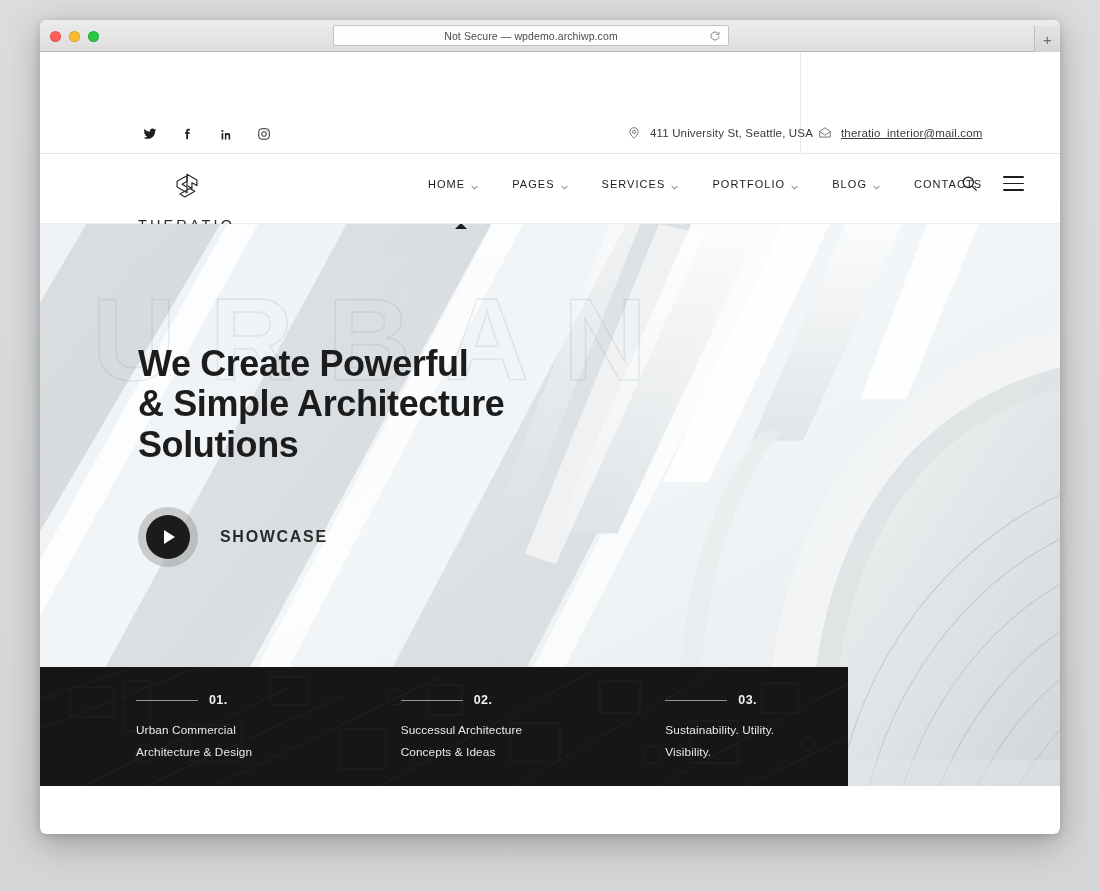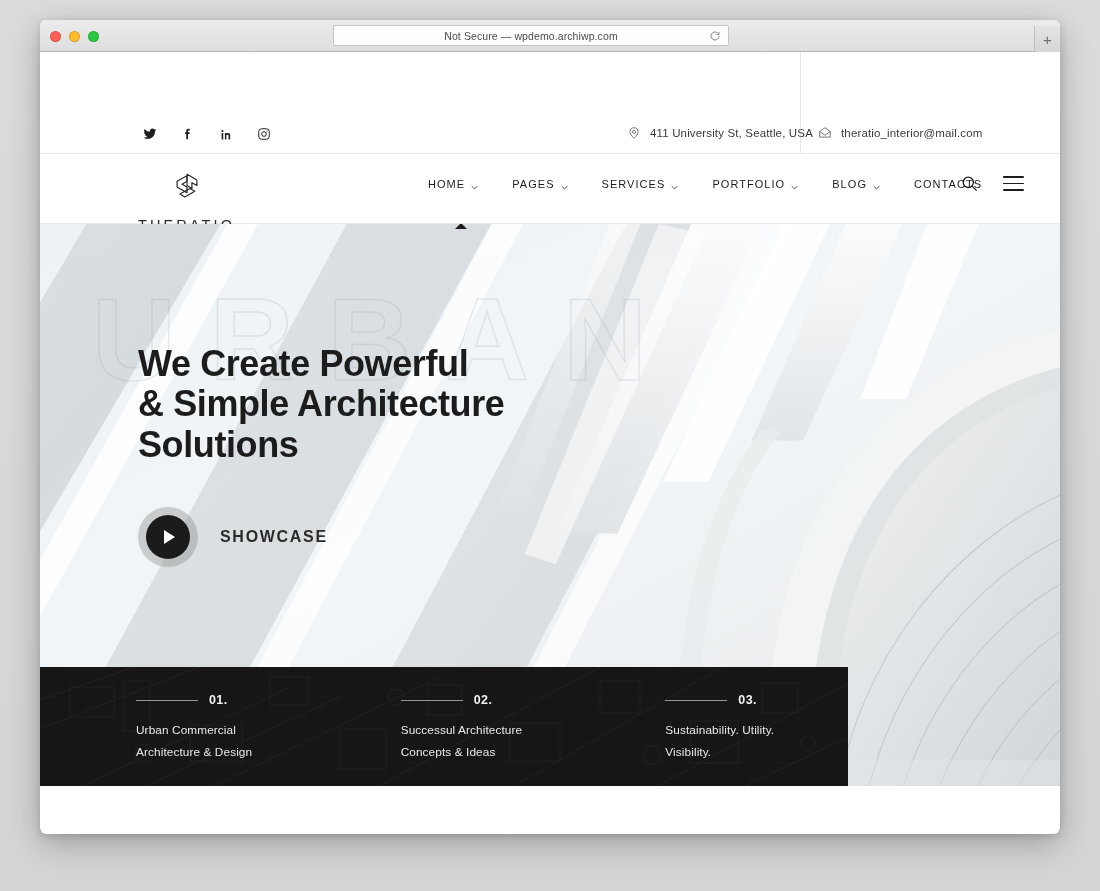--- a/index.html
+++ b/index.html
@@ -142,21 +142,21 @@
     position: absolute;
     top: 74px;
     display: flex;
     align-items: center;
     gap: 9px;
     font-size: 11.5px;
     color: #3a3a3a;
     letter-spacing: 0.15px;
   }
   .contact-item.addr  { left: 587px; }
-  .contact-item.email { left: 778px; }
+  .contact-item.email { left: 778px; text-decoration: underline; }
   .ci-icon { width: 14px; height: 14px; color: #6d6d6d; flex: 0 0 auto; }
 
   
   .mainheader {
     position: relative;
     height: 70px;
     background: #fff;
     border-bottom: 1px solid #ececec;
   }
 

